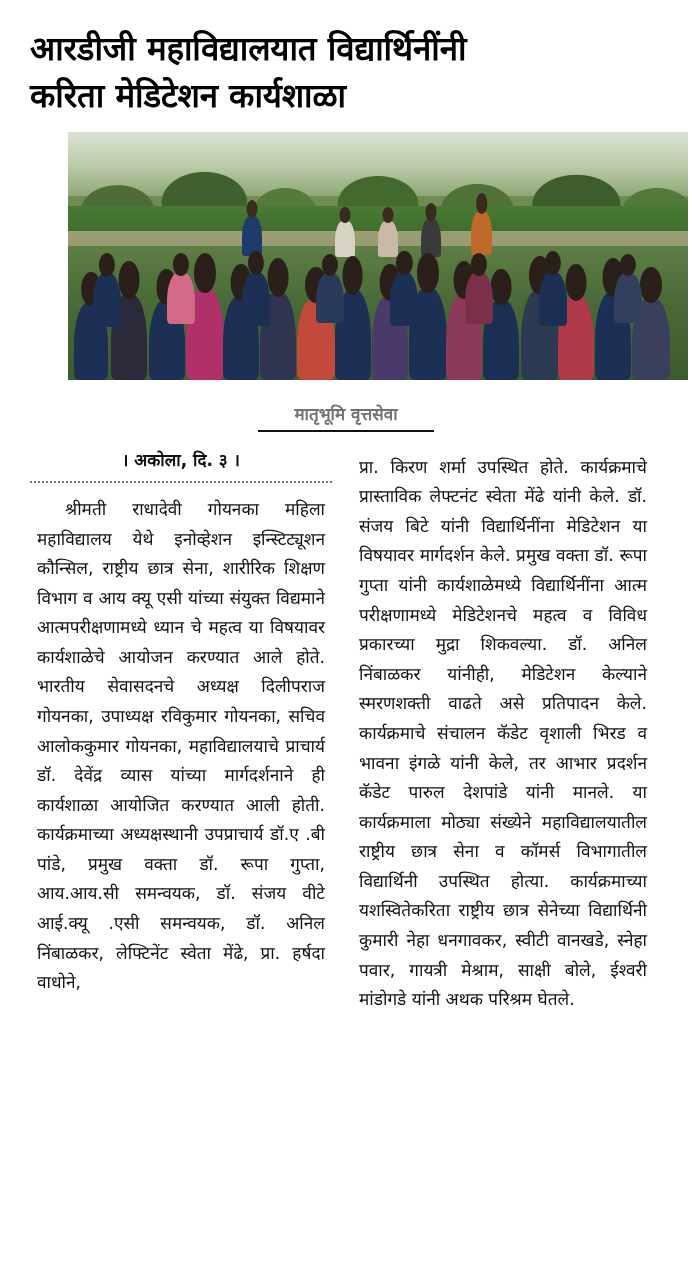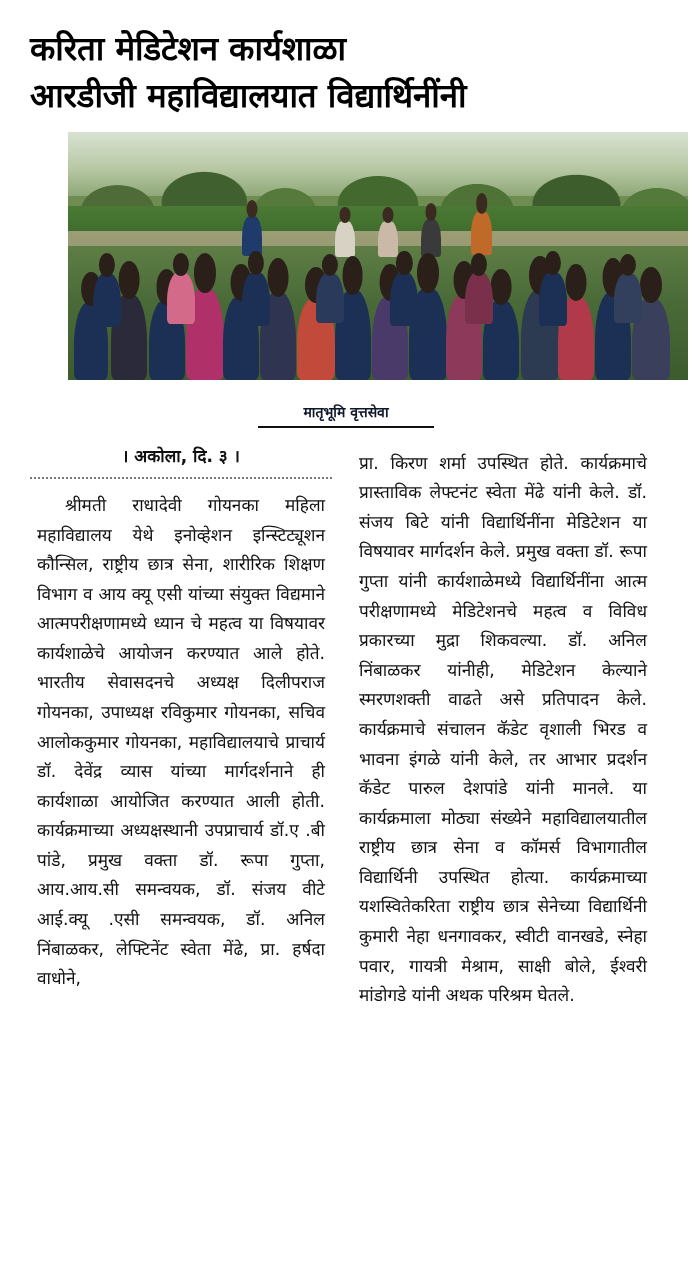--- a/index.html
+++ b/index.html
@@ -120,22 +120,22 @@
     border-radius: 50%;
     background: #3b2a20;
   }
   .byline {
     margin: 22px 0 0 0;
     text-align: center;
   }
   .byline-name {
     font-family: "DejaVu Sans", sans-serif;
     font-weight: bold;
-    font-size: 14px;
-    color: #0f172a;
+    font-size: 17px;
+    color: #737373;
   }
   .byline-rule {
     width: 176px;
     height: 2px;
     background: #111;
     margin: 5px auto 0 auto;
   }
   .columns {
     display: flex;
     gap: 20px;
@@ -167,22 +167,22 @@
     text-indent: 28px;
   }
   .col.right p { text-indent: 0; }
 </style>
 </head>
 <body>
 
 <div class="page">
 
   <h1 class="headline">
+    <span class="line">आरडीजी महाविद्यालयात विद्यार्थिनींनी</span>
     <span class="line">करिता मेडिटेशन कार्यशाळा</span>
-    <span class="line">आरडीजी महाविद्यालयात विद्यार्थिनींनी</span>
   </h1>
 
   <div class="photo-wrap">
     <div class="photo">
       <div class="ph-sky"></div>
       <div class="ph-trees"></div>
       <div class="ph-hedge"></div>
       <div class="ph-path"></div>
       <div class="ph-ground"></div>
 

